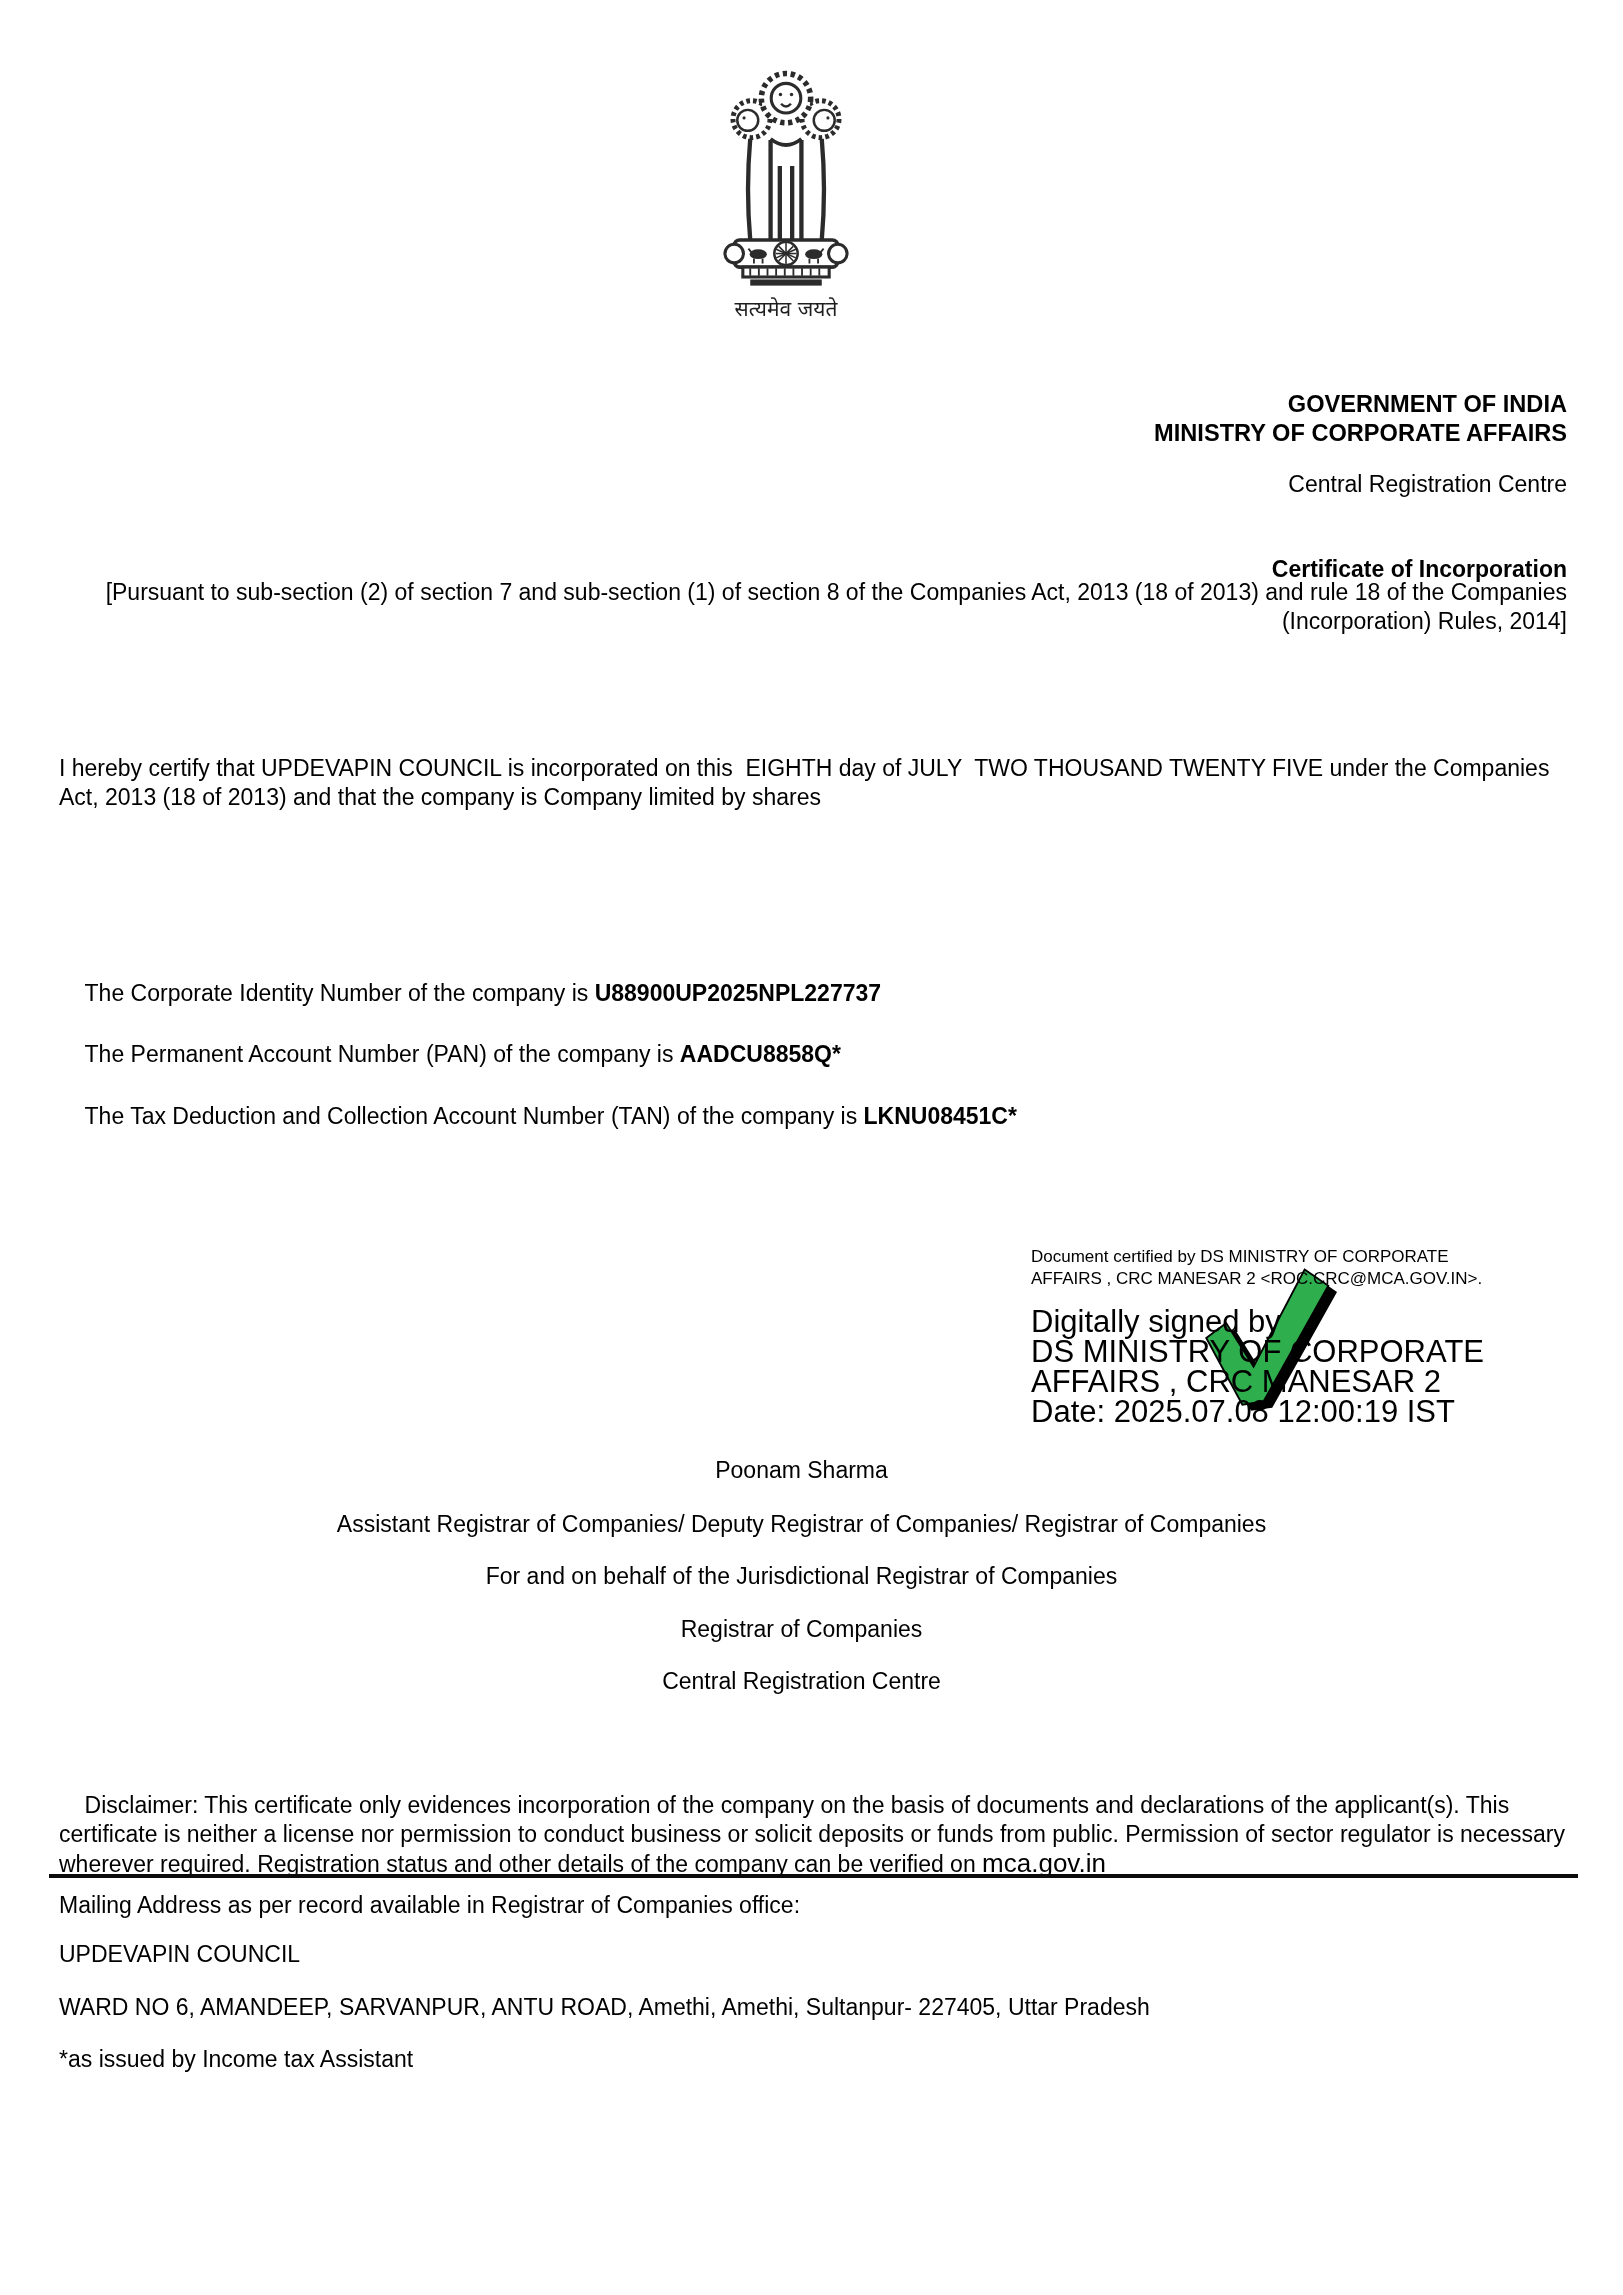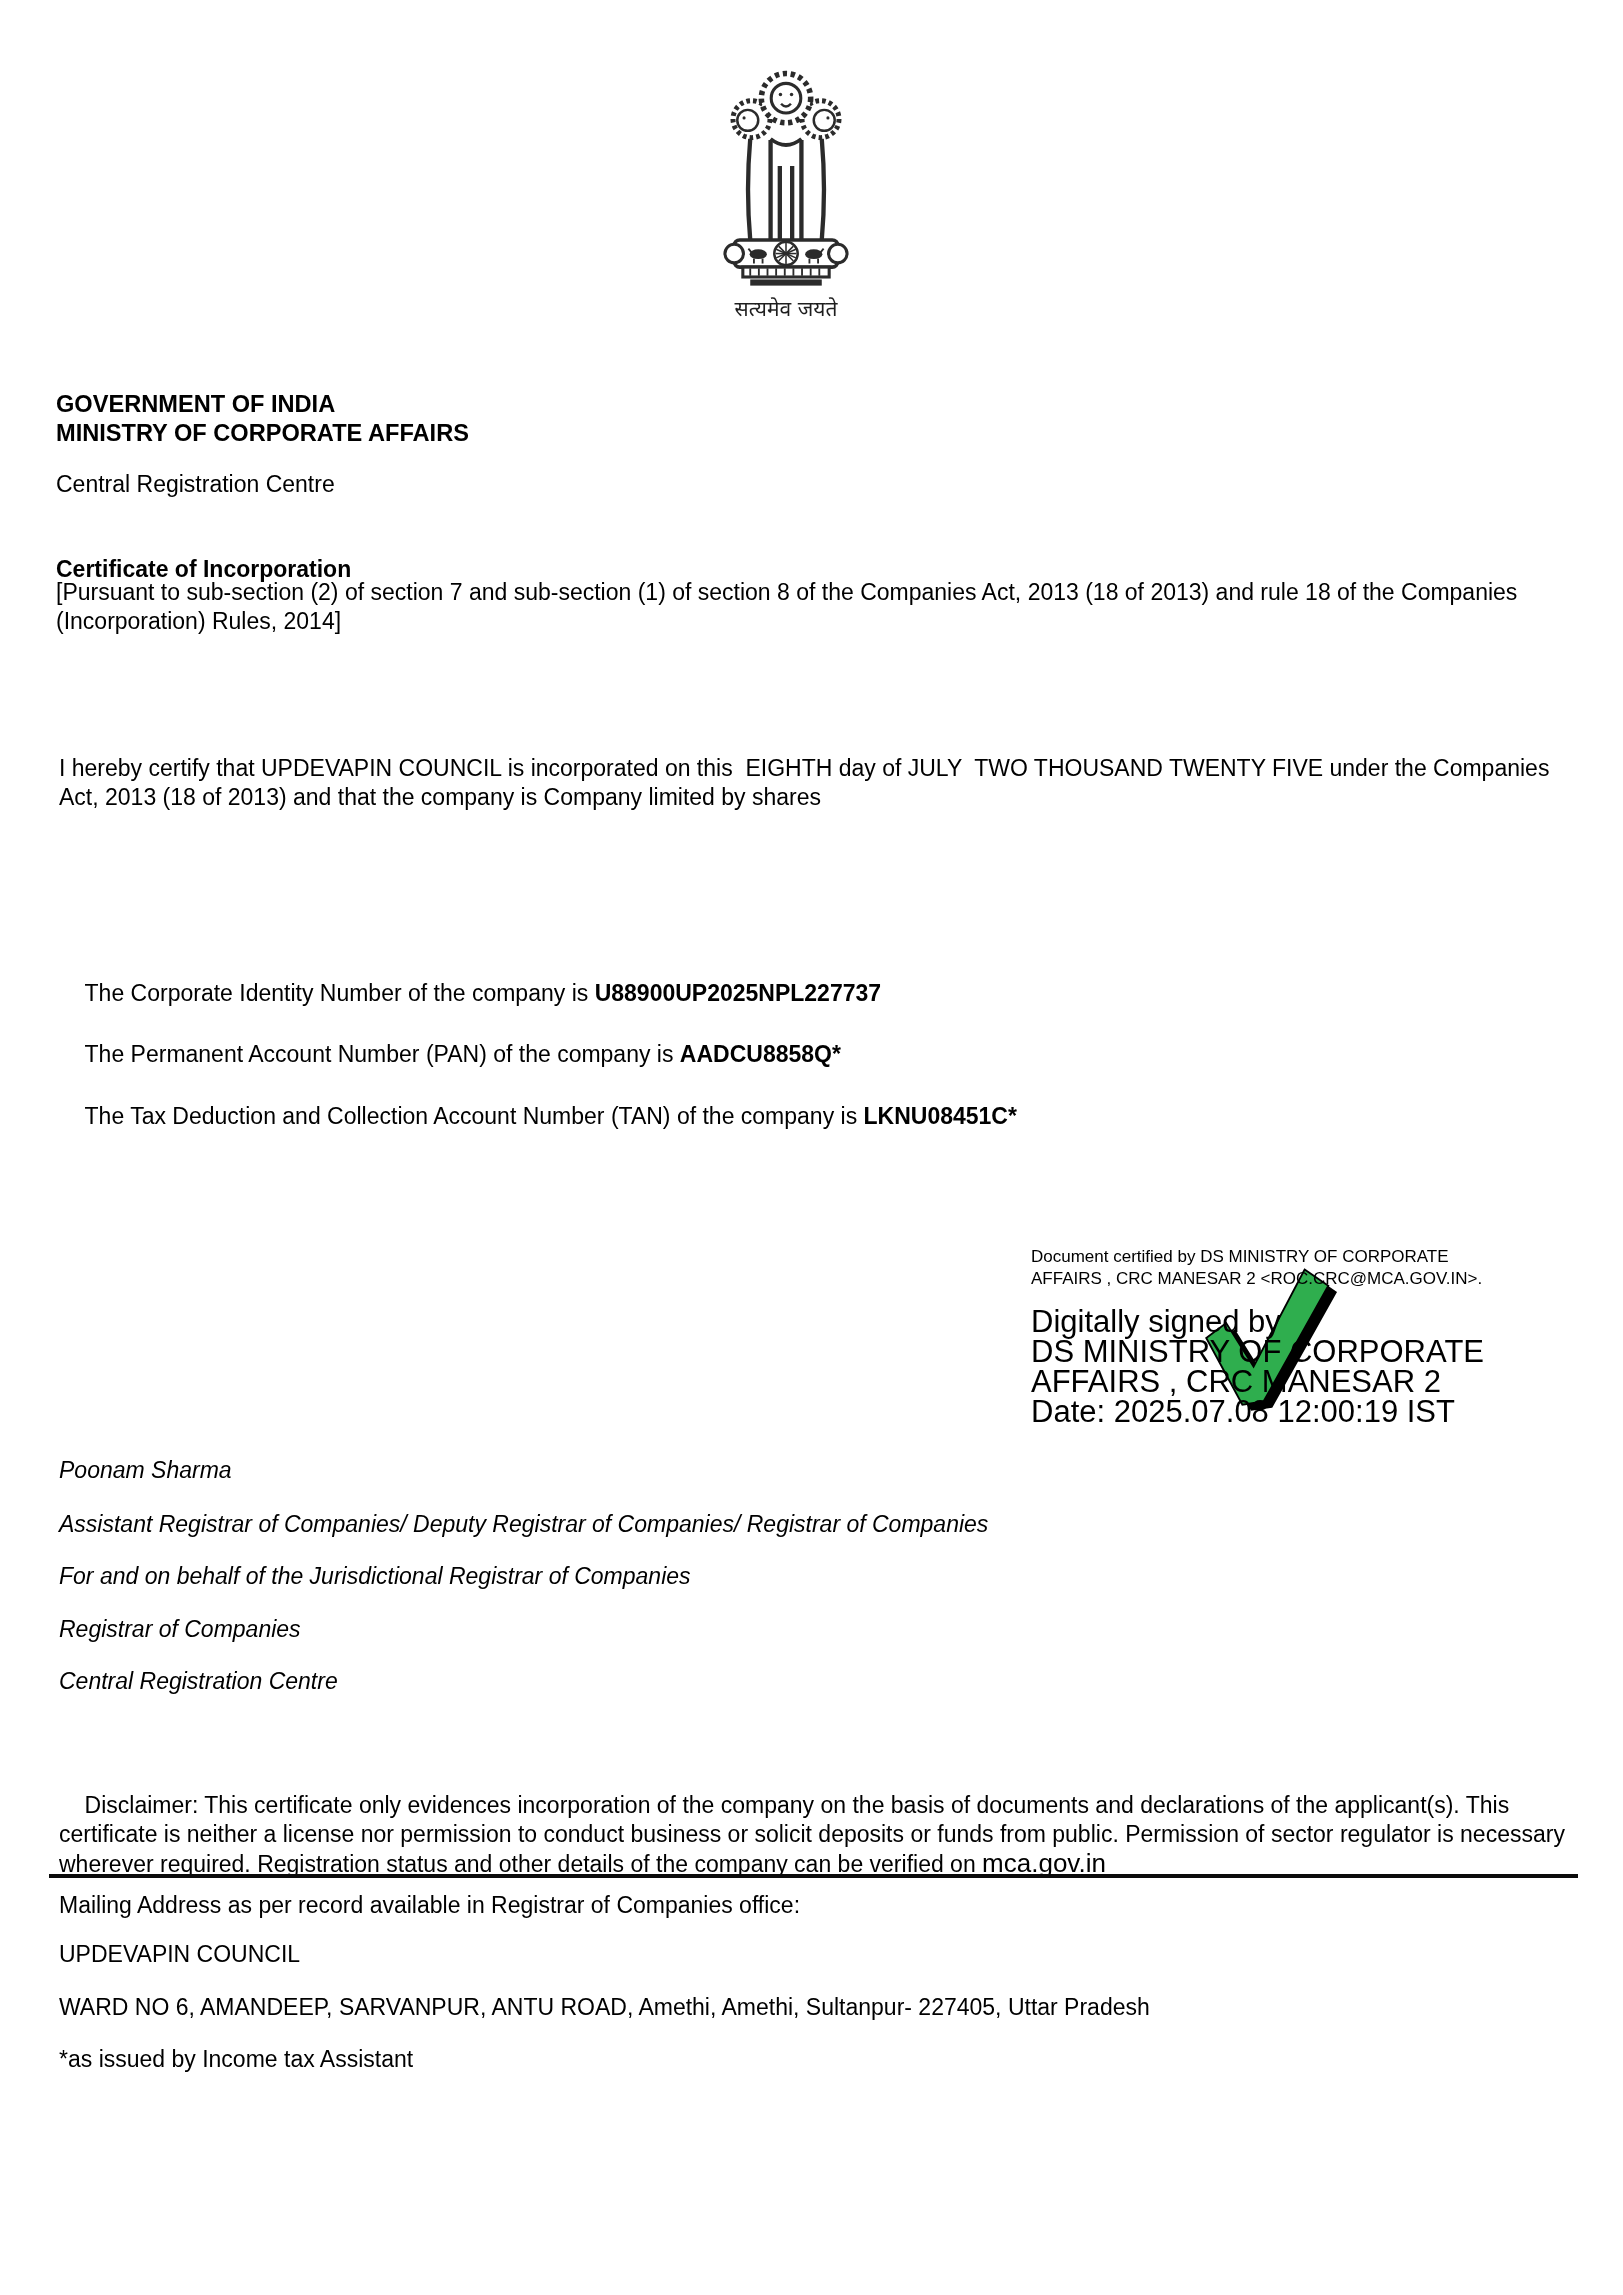--- a/index.html
+++ b/index.html
@@ -6,25 +6,25 @@
   .page{
     position:relative;
     width:1623px;height:2093px;
     background:#ffffff;
     font-family:"Liberation Sans", sans-serif;
     color:#000;
     overflow:hidden;
   }
   .para{position:absolute;left:59px;width:1511px;font-size:23px;line-height:29px;z-index:2;}
   .prewrap{white-space:pre-wrap;}
-  .center-block{position:absolute;left:56px;width:1511px;text-align:left;z-index:2;}
+  .center-block{position:absolute;left:56px;width:1511px;text-align:right;z-index:2;}
   .heading{font-weight:bold;font-size:23.6px;line-height:29px;}
   .body-size{font-size:23px;line-height:29px;}
   .bold{font-weight:bold;margin-top:32px;}
-  .right-line{position:absolute;left:59px;width:1485px;text-align:left;font-size:23px;line-height:29px;z-index:2;font-style:italic;}
+  .right-line{position:absolute;left:59px;width:1485px;text-align:center;font-size:23px;line-height:29px;z-index:2;}
   .sig-note{position:absolute;left:1031px;top:1246px;width:484px;font-size:17px;line-height:21.6px;z-index:2;}
   .digital{position:absolute;left:1031px;top:1307px;width:536px;font-size:31px;line-height:30px;z-index:2;}
   .hr-line{position:absolute;left:49px;top:1874px;width:1529px;height:3.9px;background:#0b0b0b;z-index:2;}
   .mca-link{font-size:26px;margin-top:38px;}
   .emblem-svg{position:absolute;left:712px;top:54px;z-index:1;}
   .check-svg{position:absolute;left:1205px;top:1268px;z-index:1;}
   .seal-svg{position:absolute;left:1369px;top:2168px;z-index:1;opacity:0.92;}
   .seal-text{font-family:"Liberation Sans", sans-serif;font-size:14px;font-weight:bold;fill:#c5383e;letter-spacing:0.6px;}
   .seal-star{font-size:15px;fill:#c5383e;}
   .seal-red{fill:#c5262c;}

